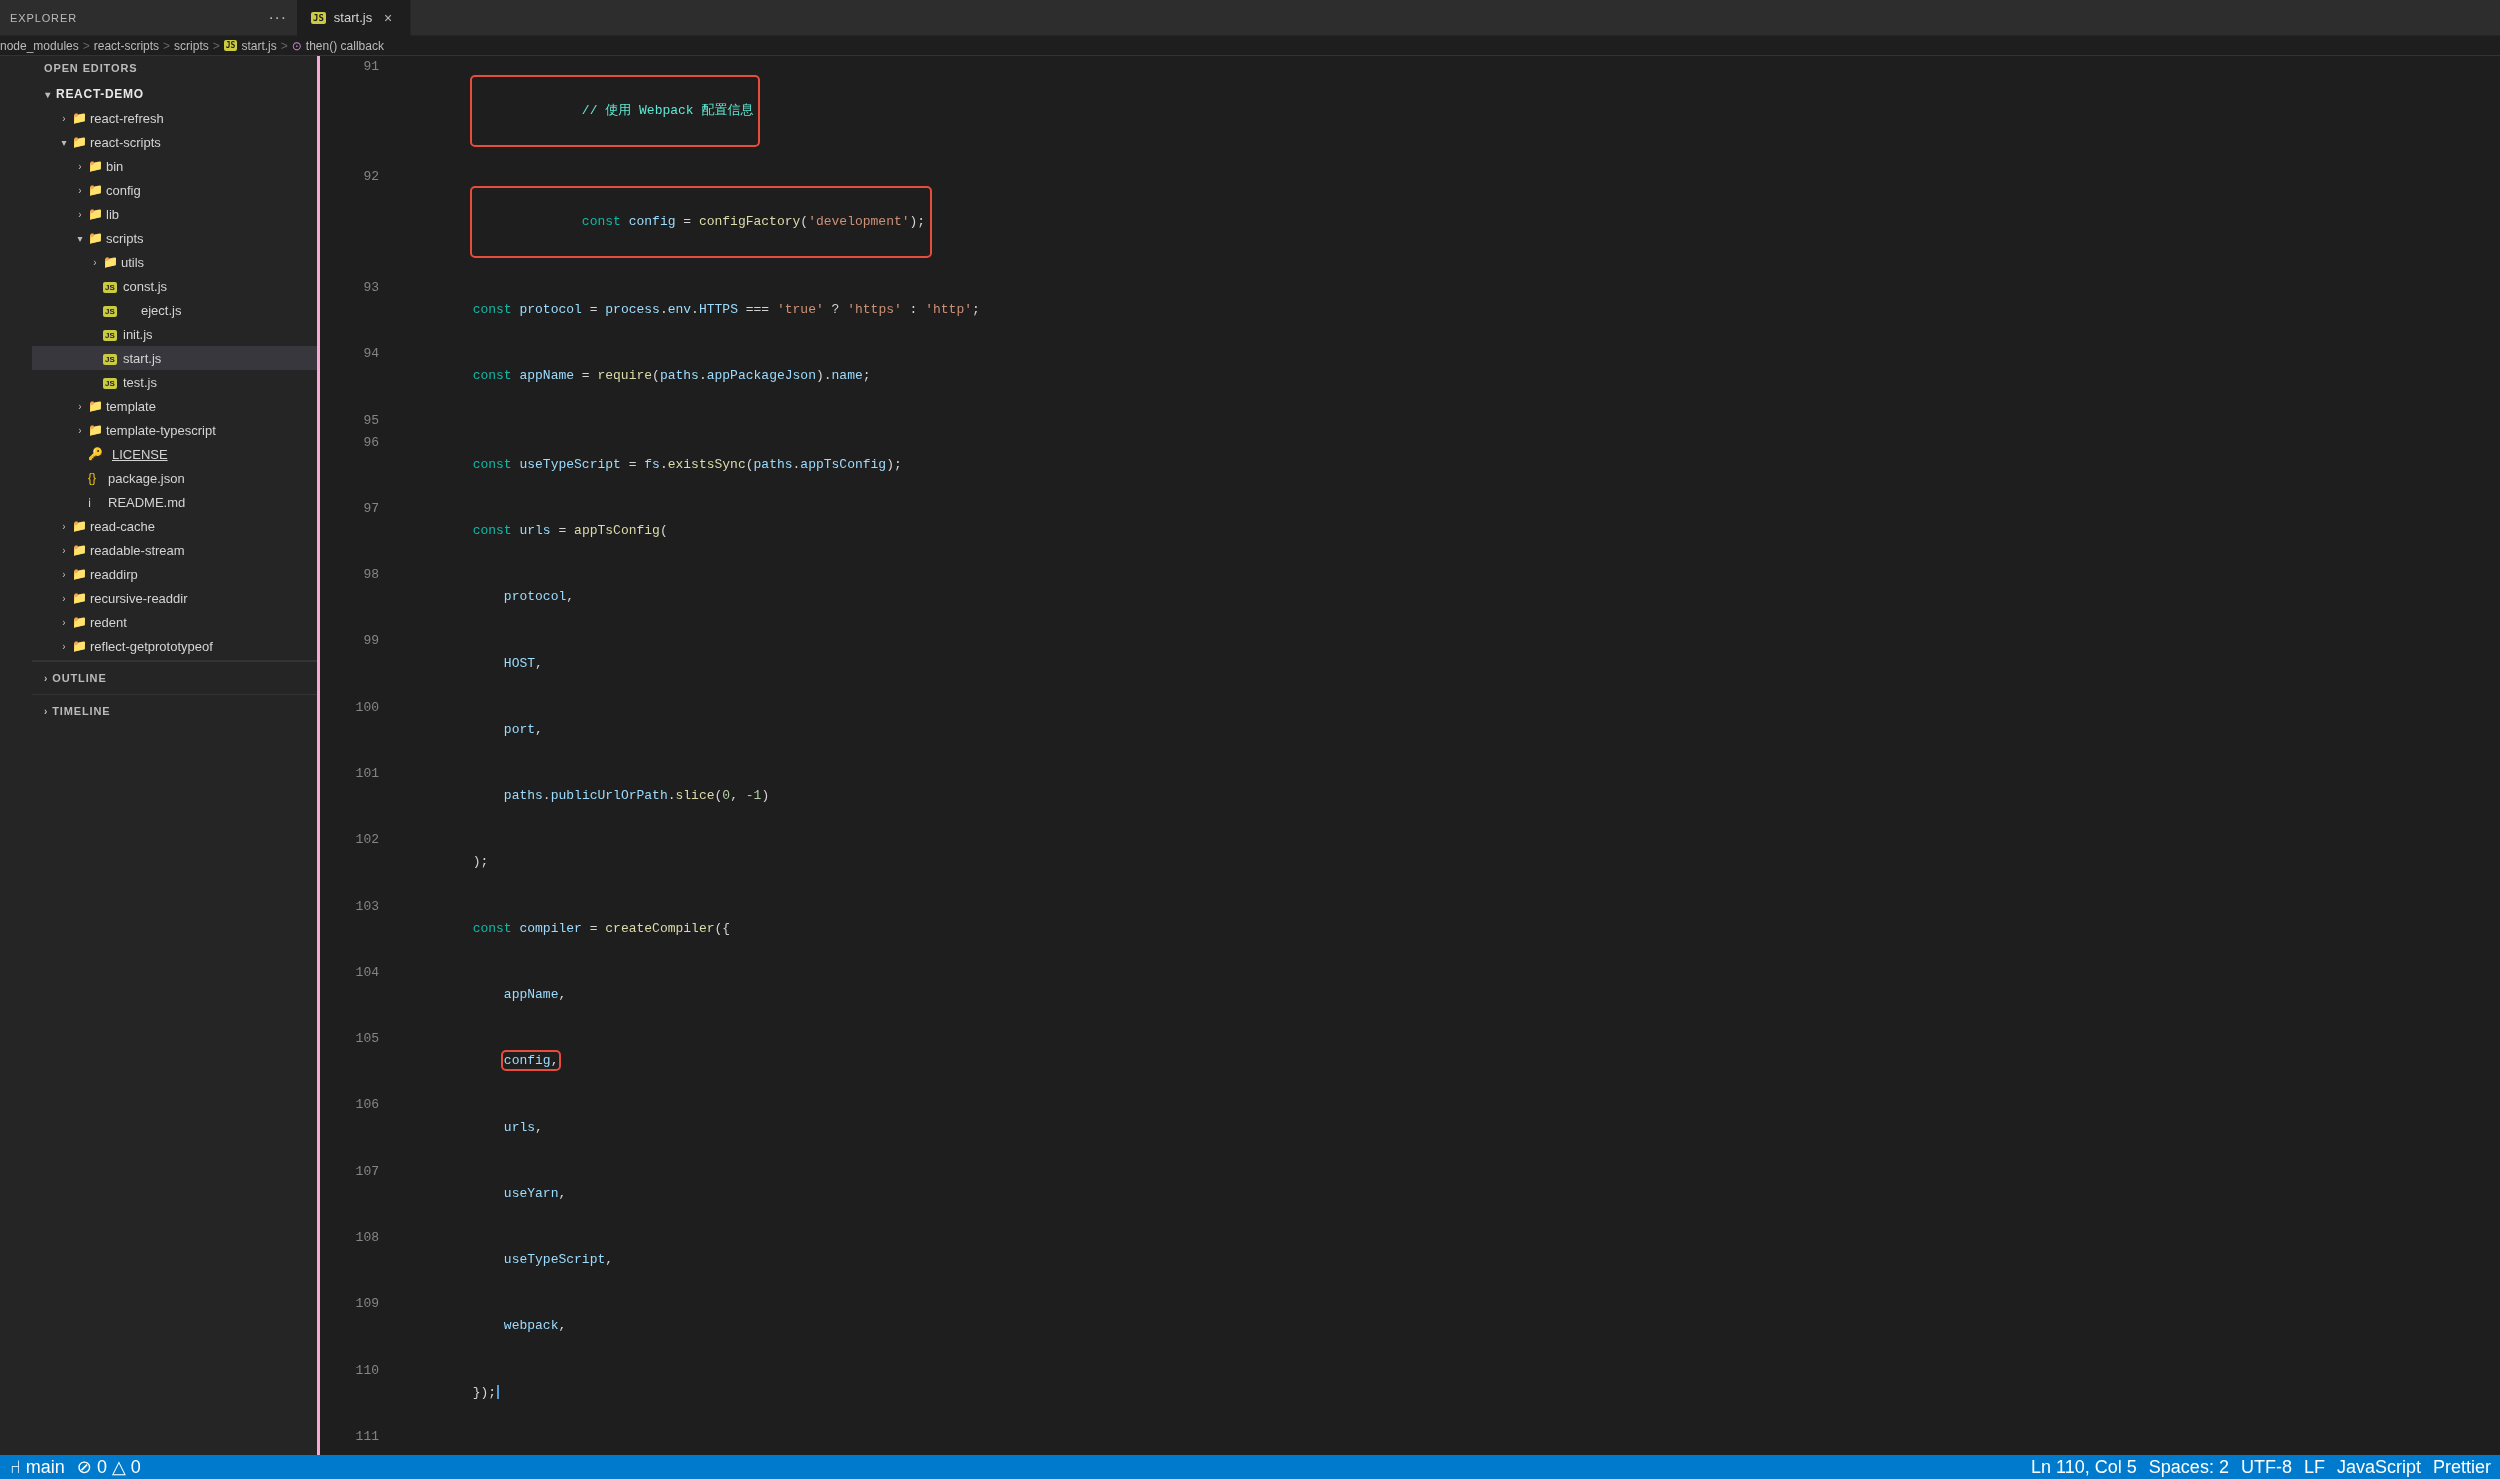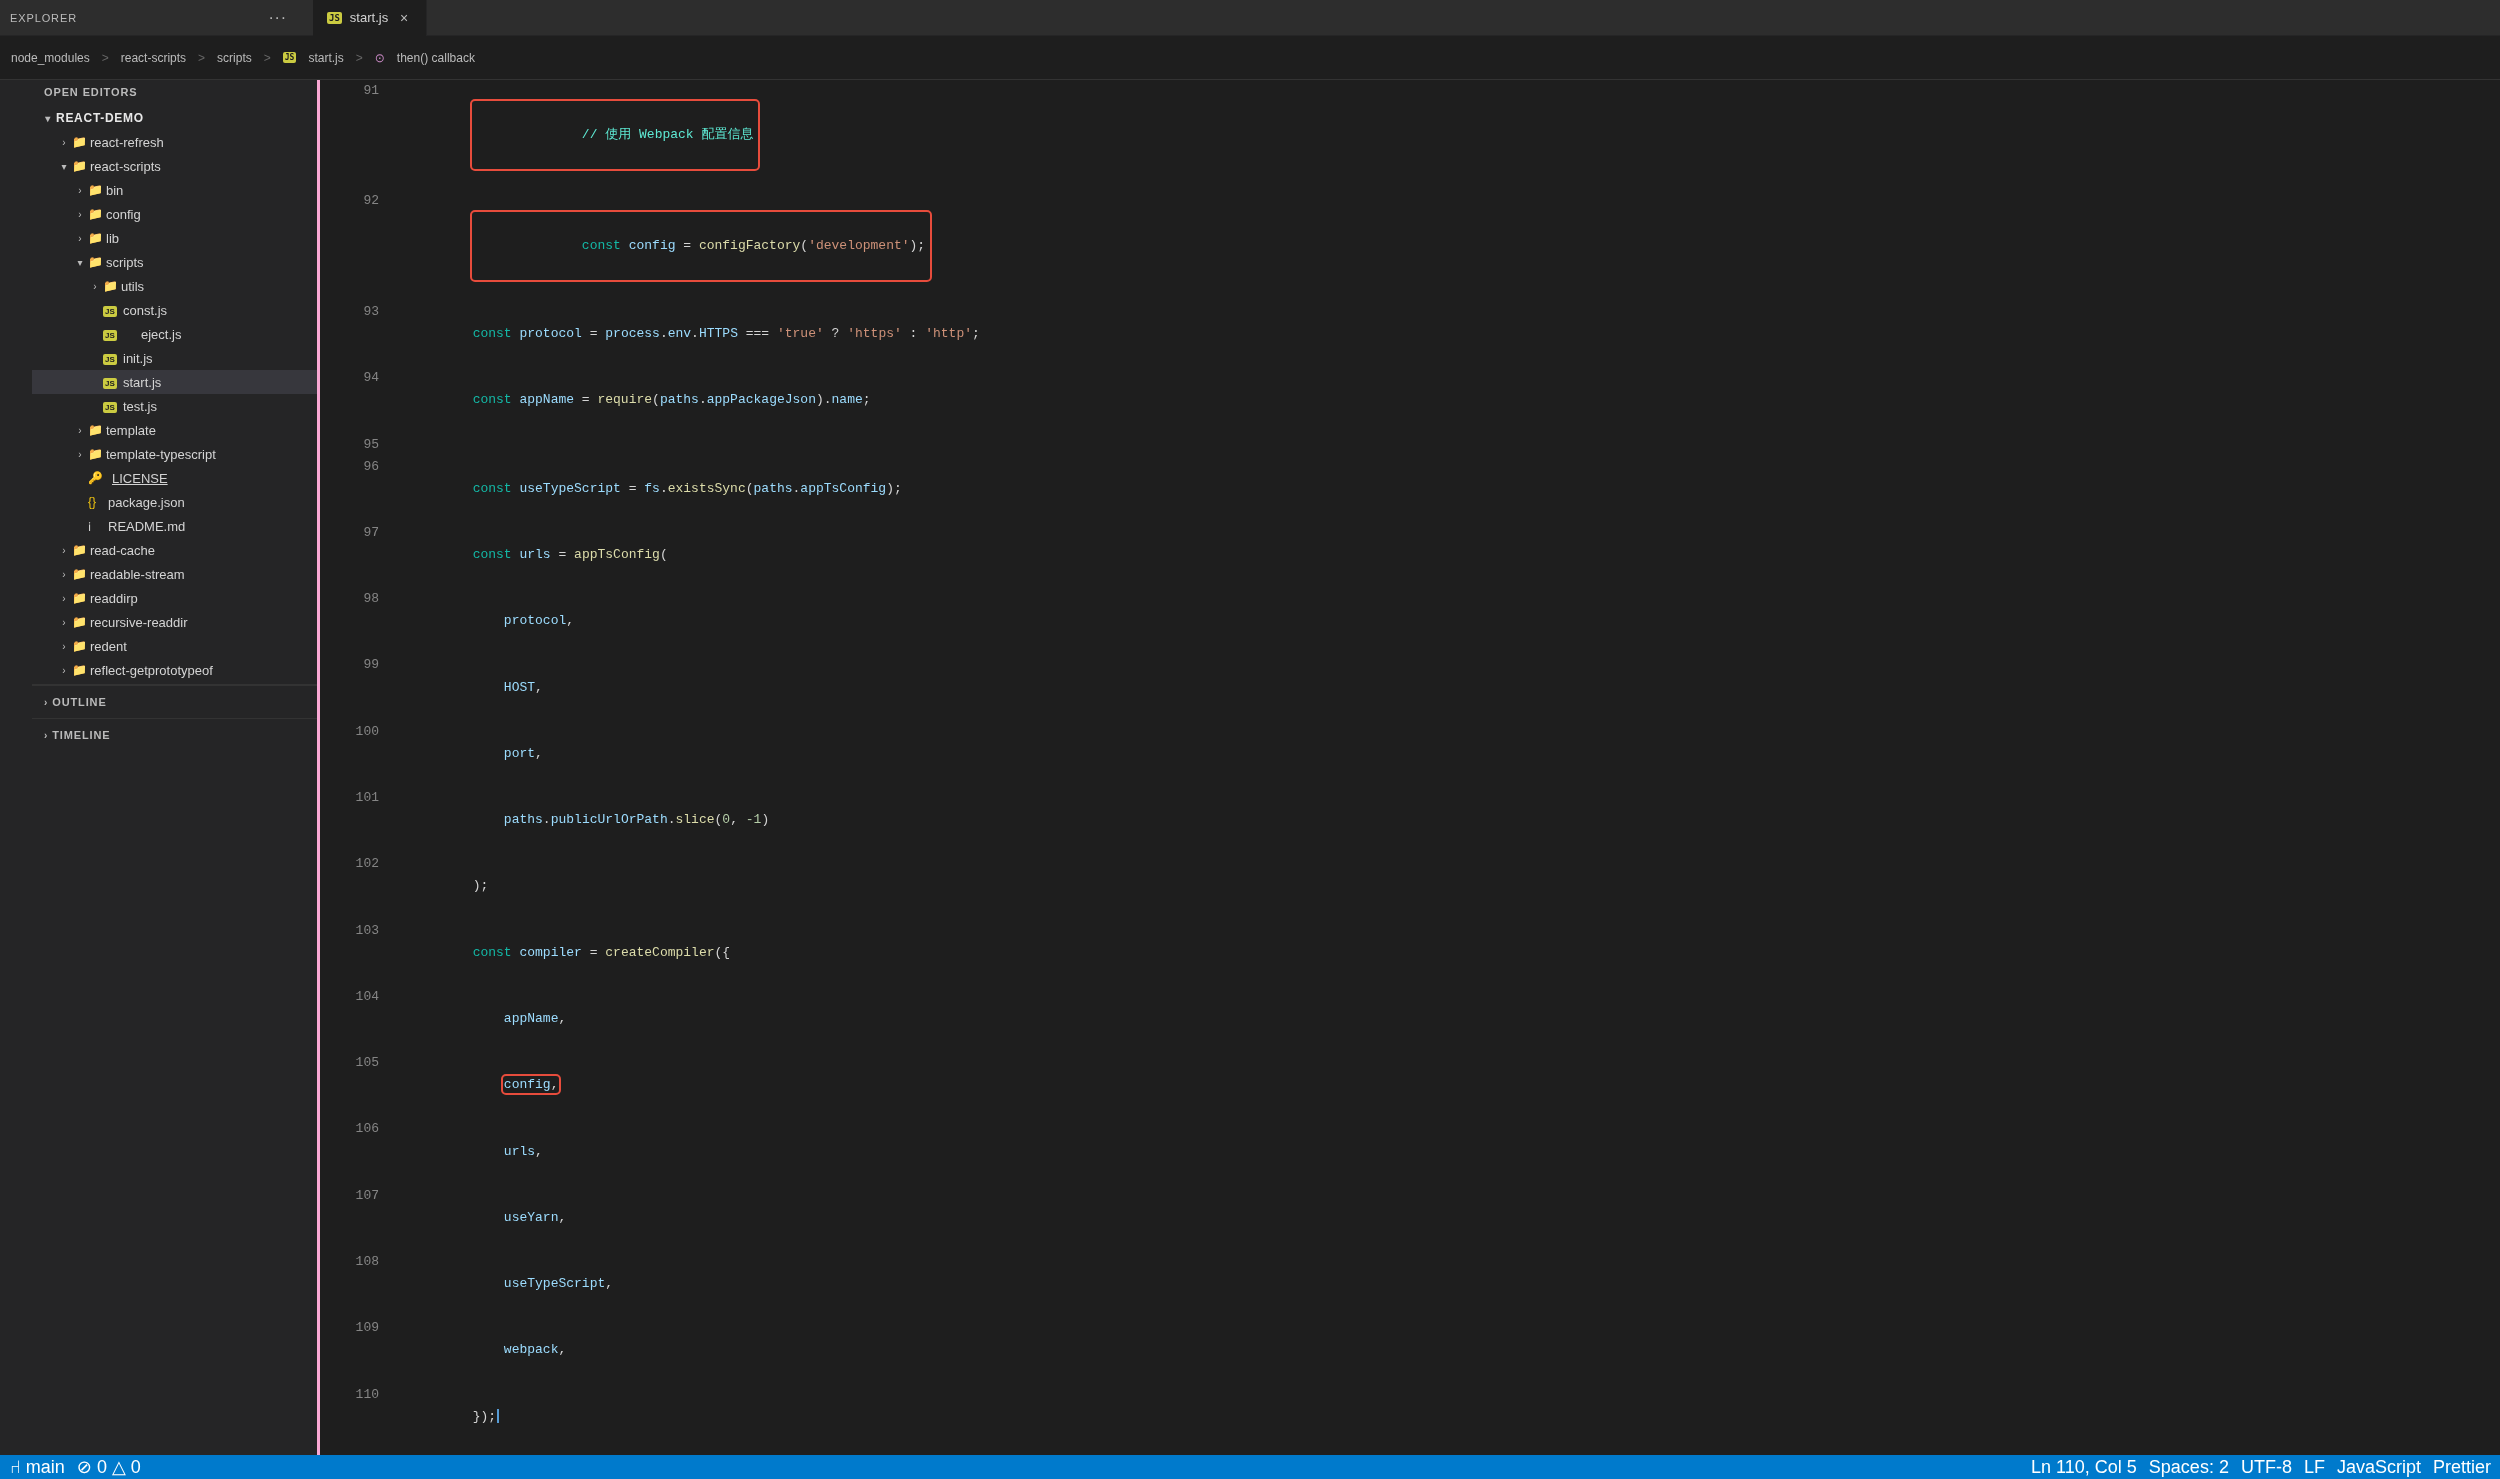--- a/index.html
+++ b/index.html
@@ -16,21 +16,20 @@
     }
 
     
     .tab-bar {
       display: flex;
       align-items: center;
       background: #2d2d2d;
       height: 36px;
       flex-shrink: 0;
       border-bottom: 1px solid #252526;
-      gap: 16px;
     }
     .tab-bar-left {
       width: 297px;
       display: flex;
       align-items: center;
       padding: 0 10px;
       color: #bbb;
       font-size: 11px;
       letter-spacing: 0.08em;
       text-transform: uppercase;
@@ -76,29 +75,29 @@
       padding: 1px 2px;
       border-radius: 2px;
       font-family: monospace;
       flex-shrink: 0;
     }
 
     
     .breadcrumb {
       display: flex;
       align-items: center;
-      height: 44px;
+      height: 20px;
       background: #1e1e1e;
-      padding: 0 11px;
+      padding: 0 0;
       font-size: 12px;
       font-family: -apple-system, BlinkMacSystemFont, 'Segoe UI', sans-serif;
       color: #bbb;
       border-bottom: 1px solid #333;
       flex-shrink: 0;
-      gap: 12px;
+      gap: 4px;
     }
     .breadcrumb span { color: #bbb; }
     .breadcrumb .sep { color: #666; }
     .breadcrumb .bc-js {
       background: #cbcb41;
       color: #1e1e1e;
       font-size: 8px;
       font-weight: bold;
       padding: 1px 2px;
       border-radius: 2px;

